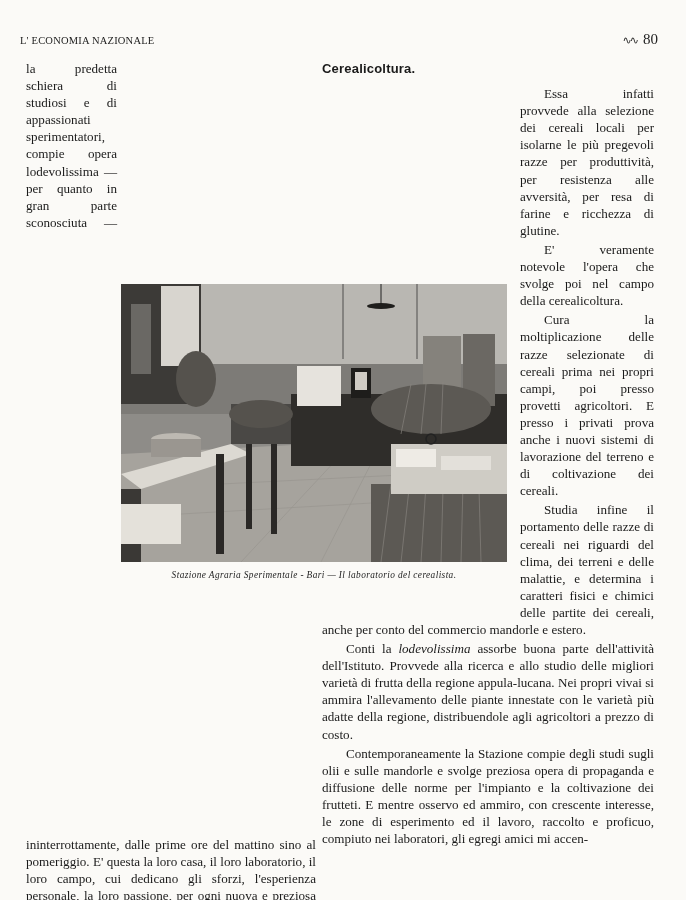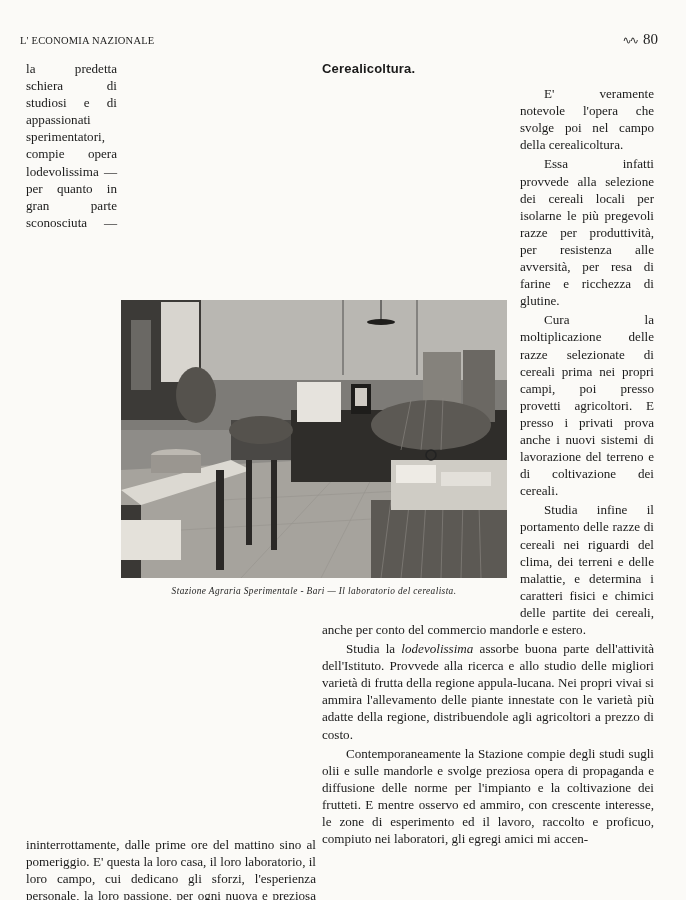--- a/index.html
+++ b/index.html
@@ -38,21 +38,21 @@
   .section-heading {
     font-family: "Liberation Sans", sans-serif;
     font-weight: bold; font-size: 13px; letter-spacing: 0.2px;
     margin: 0 0 8px 0; text-align: left;
   }
 
   .wrap-left { float: right; width: 193px; height: 538px; margin-left: 6px; }
   .wrap-right { float: left; width: 190px; height: 326px; margin-right: 8px; }
 
   .figure {
-    position: absolute; left: 121px; top: 300px; width: 386px;
+    position: absolute; left: 121px; top: 284px; width: 386px;
   }
   .photo {
     width: 386px; height: 278px; position: relative; overflow: hidden;
     background: #8e8c88;
   }
   .caption {
     margin-top: 8px; text-align: center;
     font-family: "Liberation Serif", serif; font-style: italic;
     font-size: 9.3px; letter-spacing: 0.4px; color: #222;
   }
@@ -71,25 +71,25 @@
 
 <div class="col left">
   <div class="wrap-left" style="margin-top:238px;"></div>
   <p>la predetta schiera di studiosi e di appassionati sperimentatori, compie opera lodevolissima — per quanto in gran parte sconosciuta — ininterrottamente, dalle prime ore del mattino sino al pomeriggio. E' questa la loro casa, il loro laboratorio, il loro campo, cui dedicano gli sforzi, l'esperienza personale, la loro passione, per ogni nuova e preziosa esperimentazione.</p>
 
 </div>
 
 <div class="col right">
   <div class="section-heading">Cerealicoltura.</div>
   <div class="wrap-right" style="margin-top:200px;"></div>
+  <p class="indent">Essa infatti provvede alla selezione dei cereali locali per isolarne le più pregevoli razze per produttività, per resistenza alle avversità, per resa di farine e ricchezza di glutine.</p>
   <p class="indent">E' veramente notevole l'opera che svolge poi nel campo della cerealicoltura.</p>
-  <p class="indent">Essa infatti provvede alla selezione dei cereali locali per isolarne le più pregevoli razze per produttività, per resistenza alle avversità, per resa di farine e ricchezza di glutine.</p>
   <p class="indent">Cura la moltiplicazione delle razze selezionate di cereali prima nei propri campi, poi presso provetti agricoltori. E presso i privati prova anche i nuovi sistemi di lavorazione del terreno e di coltivazione dei cereali.</p>
   <p class="indent">Studia infine il portamento delle razze di cereali nei riguardi del clima, dei terreni e delle malattie, e determina i caratteri fisici e chimici delle partite dei cereali, anche per conto del commercio mandorle e estero.</p>
-  <p class="indent"><span>Studia la </span><em>lodevolissima</em><span> assorbe buona parte dell'attività dell'Istituto. Provvede alla ricerca e allo studio delle migliori varietà di frutta della regione appula-lucana. Nei propri vivai si ammira l'allevamento delle piante innestate con le varietà più adatte della regione, distribuendole agli agricoltori a prezzo di costo.</span></p>
+  <p class="indent"><span>Conti la </span><em>lodevolissima</em><span> assorbe buona parte dell'attività dell'Istituto. Provvede alla ricerca e allo studio delle migliori varietà di frutta della regione appula-lucana. Nei propri vivai si ammira l'allevamento delle piante innestate con le varietà più adatte della regione, distribuendole agli agricoltori a prezzo di costo.</span></p>
   <p class="indent">Contemporaneamente la Stazione compie degli studi sugli olii e sulle mandorle e svolge preziosa opera di propaganda e diffusione delle norme per l'impianto e la coltivazione dei frutteti. E mentre osservo ed ammiro, con crescente interesse, le zone di esperimento ed il lavoro, raccolto e proficuo, compiuto nei laboratori, gli egregi amici mi accen-</p>
 </div>
 
 <div class="figure">
   <div class="photo">
     <svg width="386" height="278" viewBox="0 0 386 278" xmlns="http://www.w3.org/2000/svg">
 
       <rect x="0" y="0" width="386" height="118" fill="#b9b7b2"></rect>
 
       <rect x="0" y="80" width="386" height="50" fill="#7d7b77"></rect>

